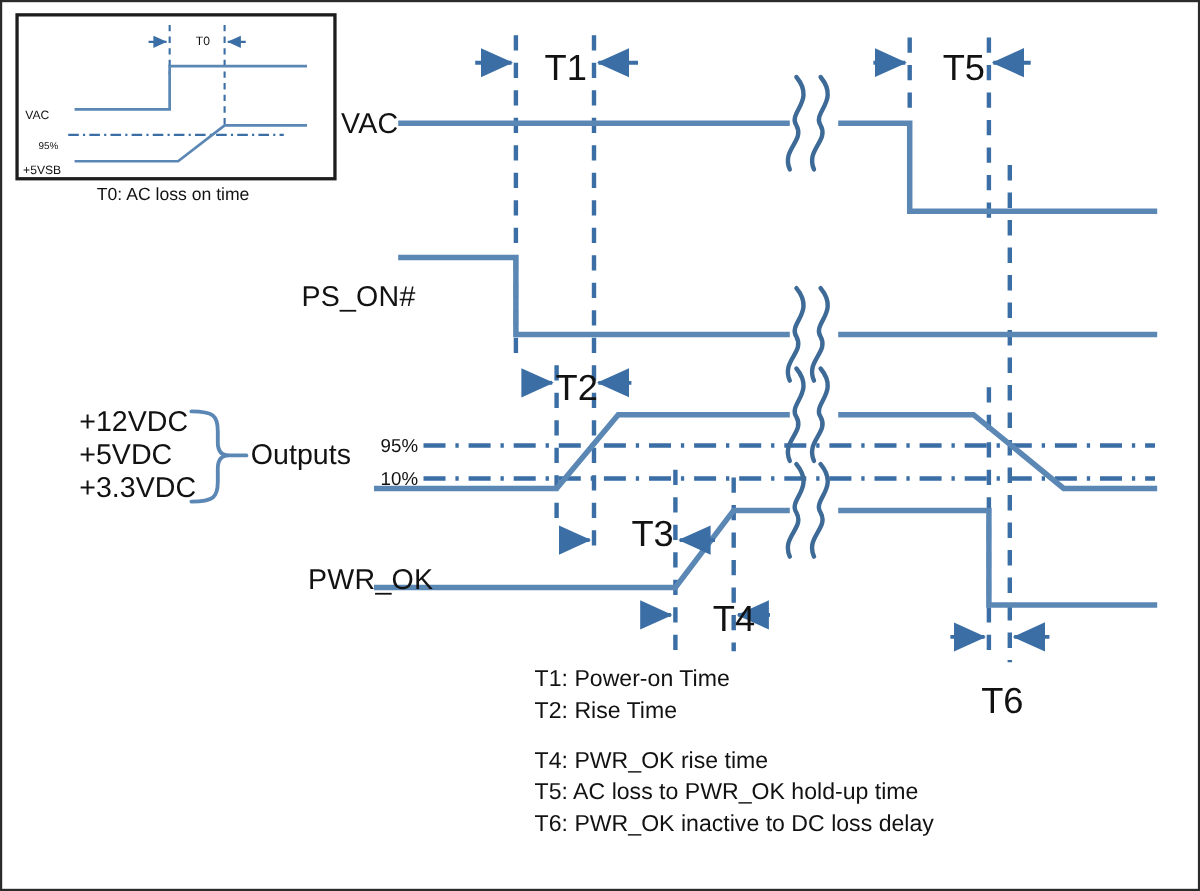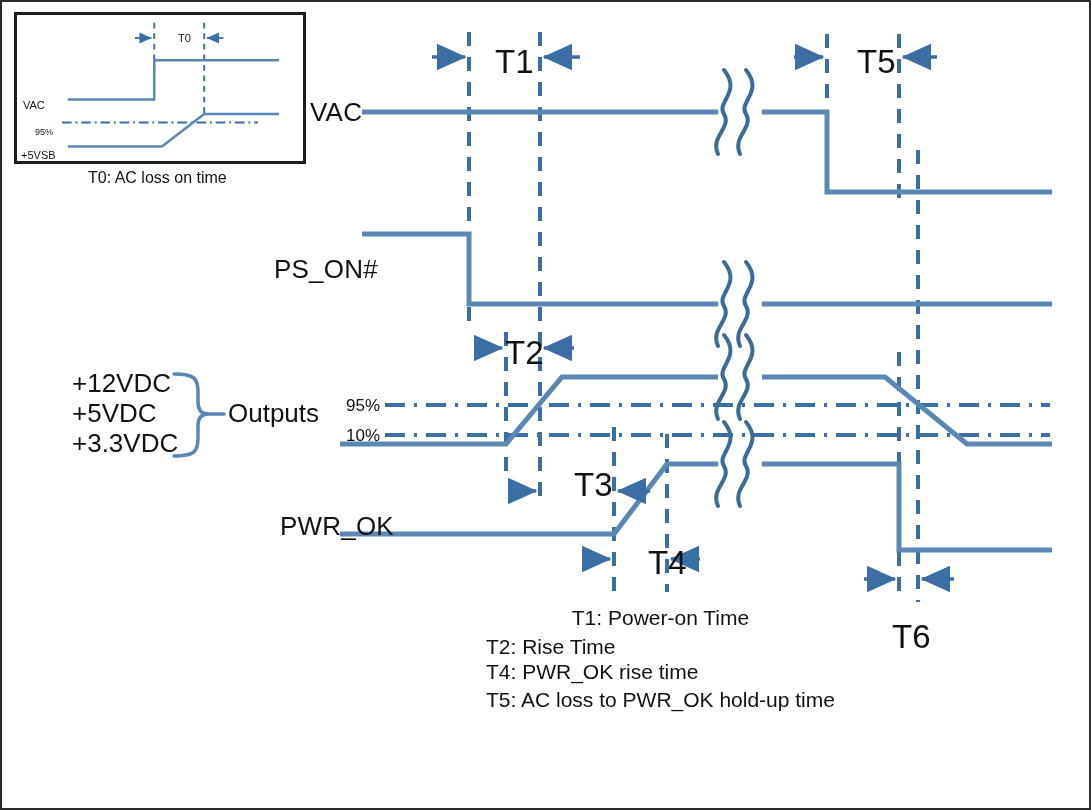--- a/index.html
+++ b/index.html
@@ -196,19 +196,20 @@
 
   <span class="txt t-label" style="left:493px; top:41px;">T1</span>
   <span class="txt t-label" style="left:503px; top:332px;">T2</span>
   <span class="txt t-label" style="left:572px; top:464px;">T3</span>
   <span class="txt t-label" style="left:626px; top:542px;margin-left:20px;">T4</span>
   <span class="txt t-label" style="left:855px; top:41px;">T5</span>
   <span class="txt t-label" style="left:890px; top:616px;">T6</span>
 
 
   <div style="position:absolute; left:484px; top:604px;">
-    <div class="txt legend" style="position:relative; left:0; top:0;text-align:center;">T1: Power-on Time</div>
+    <div class="txt legend" style="position:relative; left:0; top:0;">T1: Power-on Time</div>
     <div class="txt legend" style="position:relative; left:0; top:0; margin-top:4px;">T2: Rise Time</div>
-    <div class="txt legend" style="position:relative; left:0; top:0; margin-top:0;">T4: PWR_OK rise time</div>
+    <div class="txt legend" style="position:relative; left:0; top:0; margin-top:20px;">T4: PWR_OK rise time</div>
     <div class="txt legend" style="position:relative; left:0; top:0; margin-top:4px;">T5: AC loss to PWR_OK hold-up time</div>
+    <div class="txt legend" style="position:relative; left:0; top:0; margin-top:4px;">T6: PWR_OK inactive to DC loss delay</div>
   </div>
 
 </div>
 
 </body></html>

